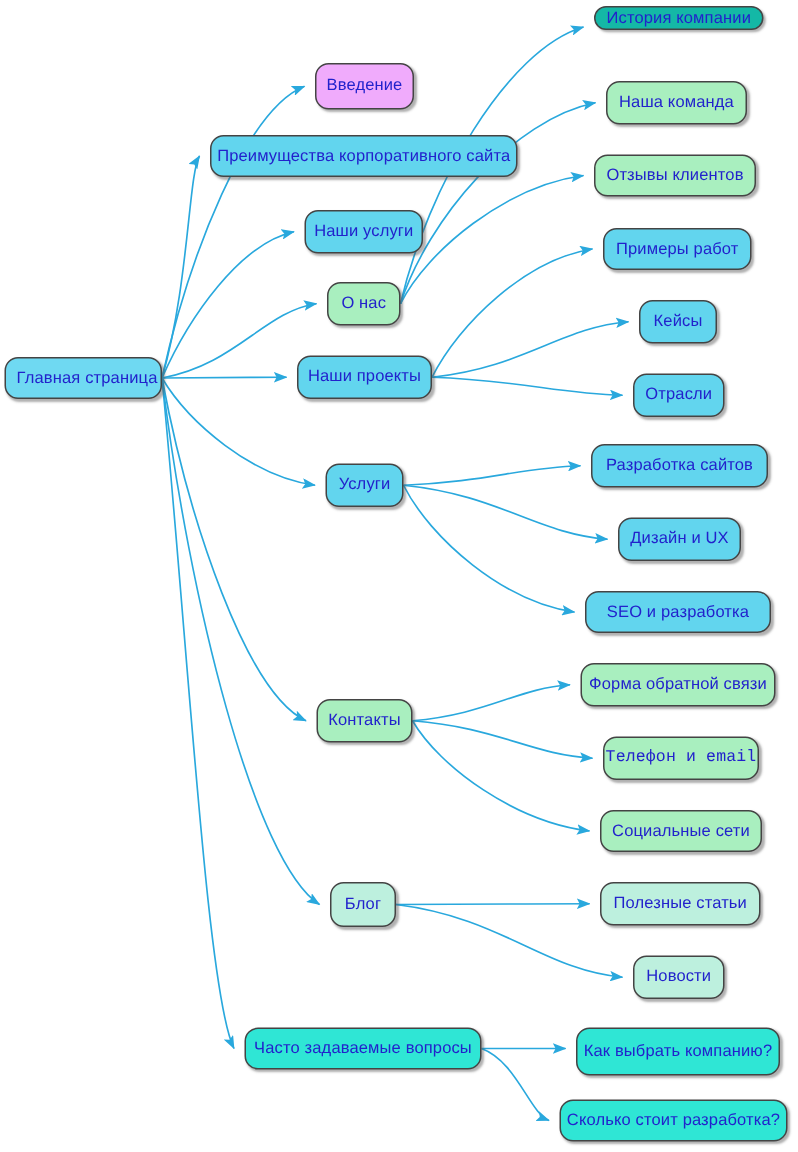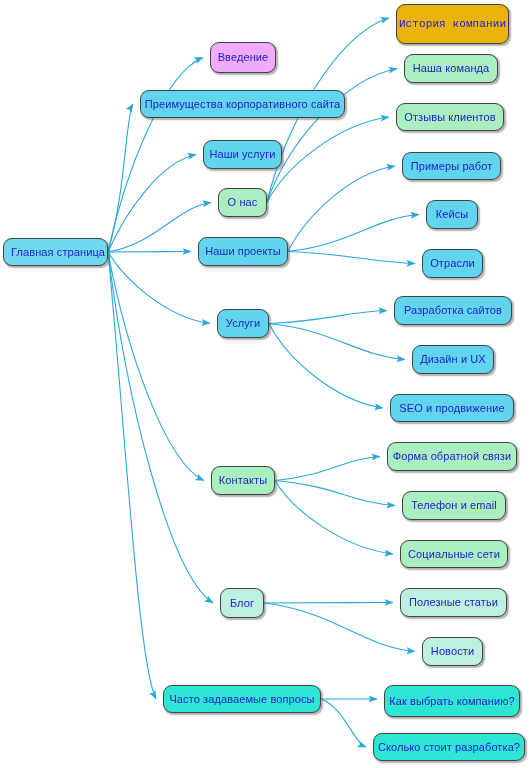--- a/index.html
+++ b/index.html
@@ -109,21 +109,21 @@
       </div>
       <div class="node" style="left: 211px; top: 466px; width: 64px; height: 29px; background: rgb(169, 239, 191);">
         <span class="node-label">Контакты</span>
       </div>
       <div class="node" style="left: 220px; top: 588px; width: 44px; height: 30px; background: rgb(189, 240, 222);">
         <span class="node-label">Блог</span>
       </div>
       <div class="node" style="left: 163px; top: 685px; width: 158px; height: 28px; background: rgb(47, 230, 213);">
         <span class="node-label">Часто задаваемые вопросы</span>
       </div>
-      <div class="node" style="left: 396px; top: 4px; width: 113px; height: 40px; background: #eab308; font-family: Liberation Mono, monospace;">
+      <div class="node" style="left: 396px; top: 4px; width: 113px; height: 16px; background: #14b8a6;">
         <span class="node-label">История компании</span>
       </div>
       <div class="node" style="left: 404px; top: 54px; width: 94px; height: 29px; background: rgb(169, 239, 191);">
         <span class="node-label">Наша команда</span>
       </div>
       <div class="node" style="left: 396px; top: 103px; width: 108px; height: 28px; background: rgb(169, 239, 191);">
         <span class="node-label">Отзывы клиентов</span>
       </div>
       <div class="node" style="left: 402px; top: 152px; width: 99px; height: 28px; background: rgb(98, 213, 238);">
         <span class="node-label">Примеры работ</span>
@@ -134,26 +134,26 @@
       <div class="node" style="left: 422px; top: 249px; width: 61px; height: 29px; background: rgb(98, 213, 238);">
         <span class="node-label">Отрасли</span>
       </div>
       <div class="node" style="left: 394px; top: 296px; width: 118px; height: 29px; background: rgb(98, 213, 238);">
         <span class="node-label">Разработка сайтов</span>
       </div>
       <div class="node" style="left: 412px; top: 345px; width: 82px; height: 29px; background: rgb(98, 213, 238);">
         <span class="node-label">Дизайн и UX</span>
       </div>
       <div class="node" style="left: 390px; top: 394px; width: 124px; height: 28px; background: rgb(98, 213, 238);">
-        <span class="node-label">SEO и продвижение</span>
+        <span class="node-label">SEO и разработка</span>
       </div>
       <div class="node" style="left: 387px; top: 442px; width: 130px; height: 29px; background: rgb(169, 239, 191);">
         <span class="node-label">Форма обратной связи</span>
       </div>
-      <div class="node" style="left: 402px; top: 491px; width: 104px; height: 29px; background: rgb(169, 239, 191);">
+      <div class="node" style="left: 402px; top: 491px; width: 104px; height: 29px; background: rgb(169, 239, 191); font-family: Liberation Mono, monospace;">
         <span class="node-label">Телефон и email</span>
       </div>
       <div class="node" style="left: 400px; top: 540px; width: 108px; height: 28px; background: rgb(169, 239, 191);">
         <span class="node-label">Социальные сети</span>
       </div>
       <div class="node" style="left: 400px; top: 588px; width: 107px; height: 29px; background: rgb(189, 240, 222);">
         <span class="node-label">Полезные статьи</span>
       </div>
       <div class="node" style="left: 422px; top: 637px; width: 61px; height: 29px; background: rgb(189, 240, 222);">
         <span class="node-label">Новости</span>

